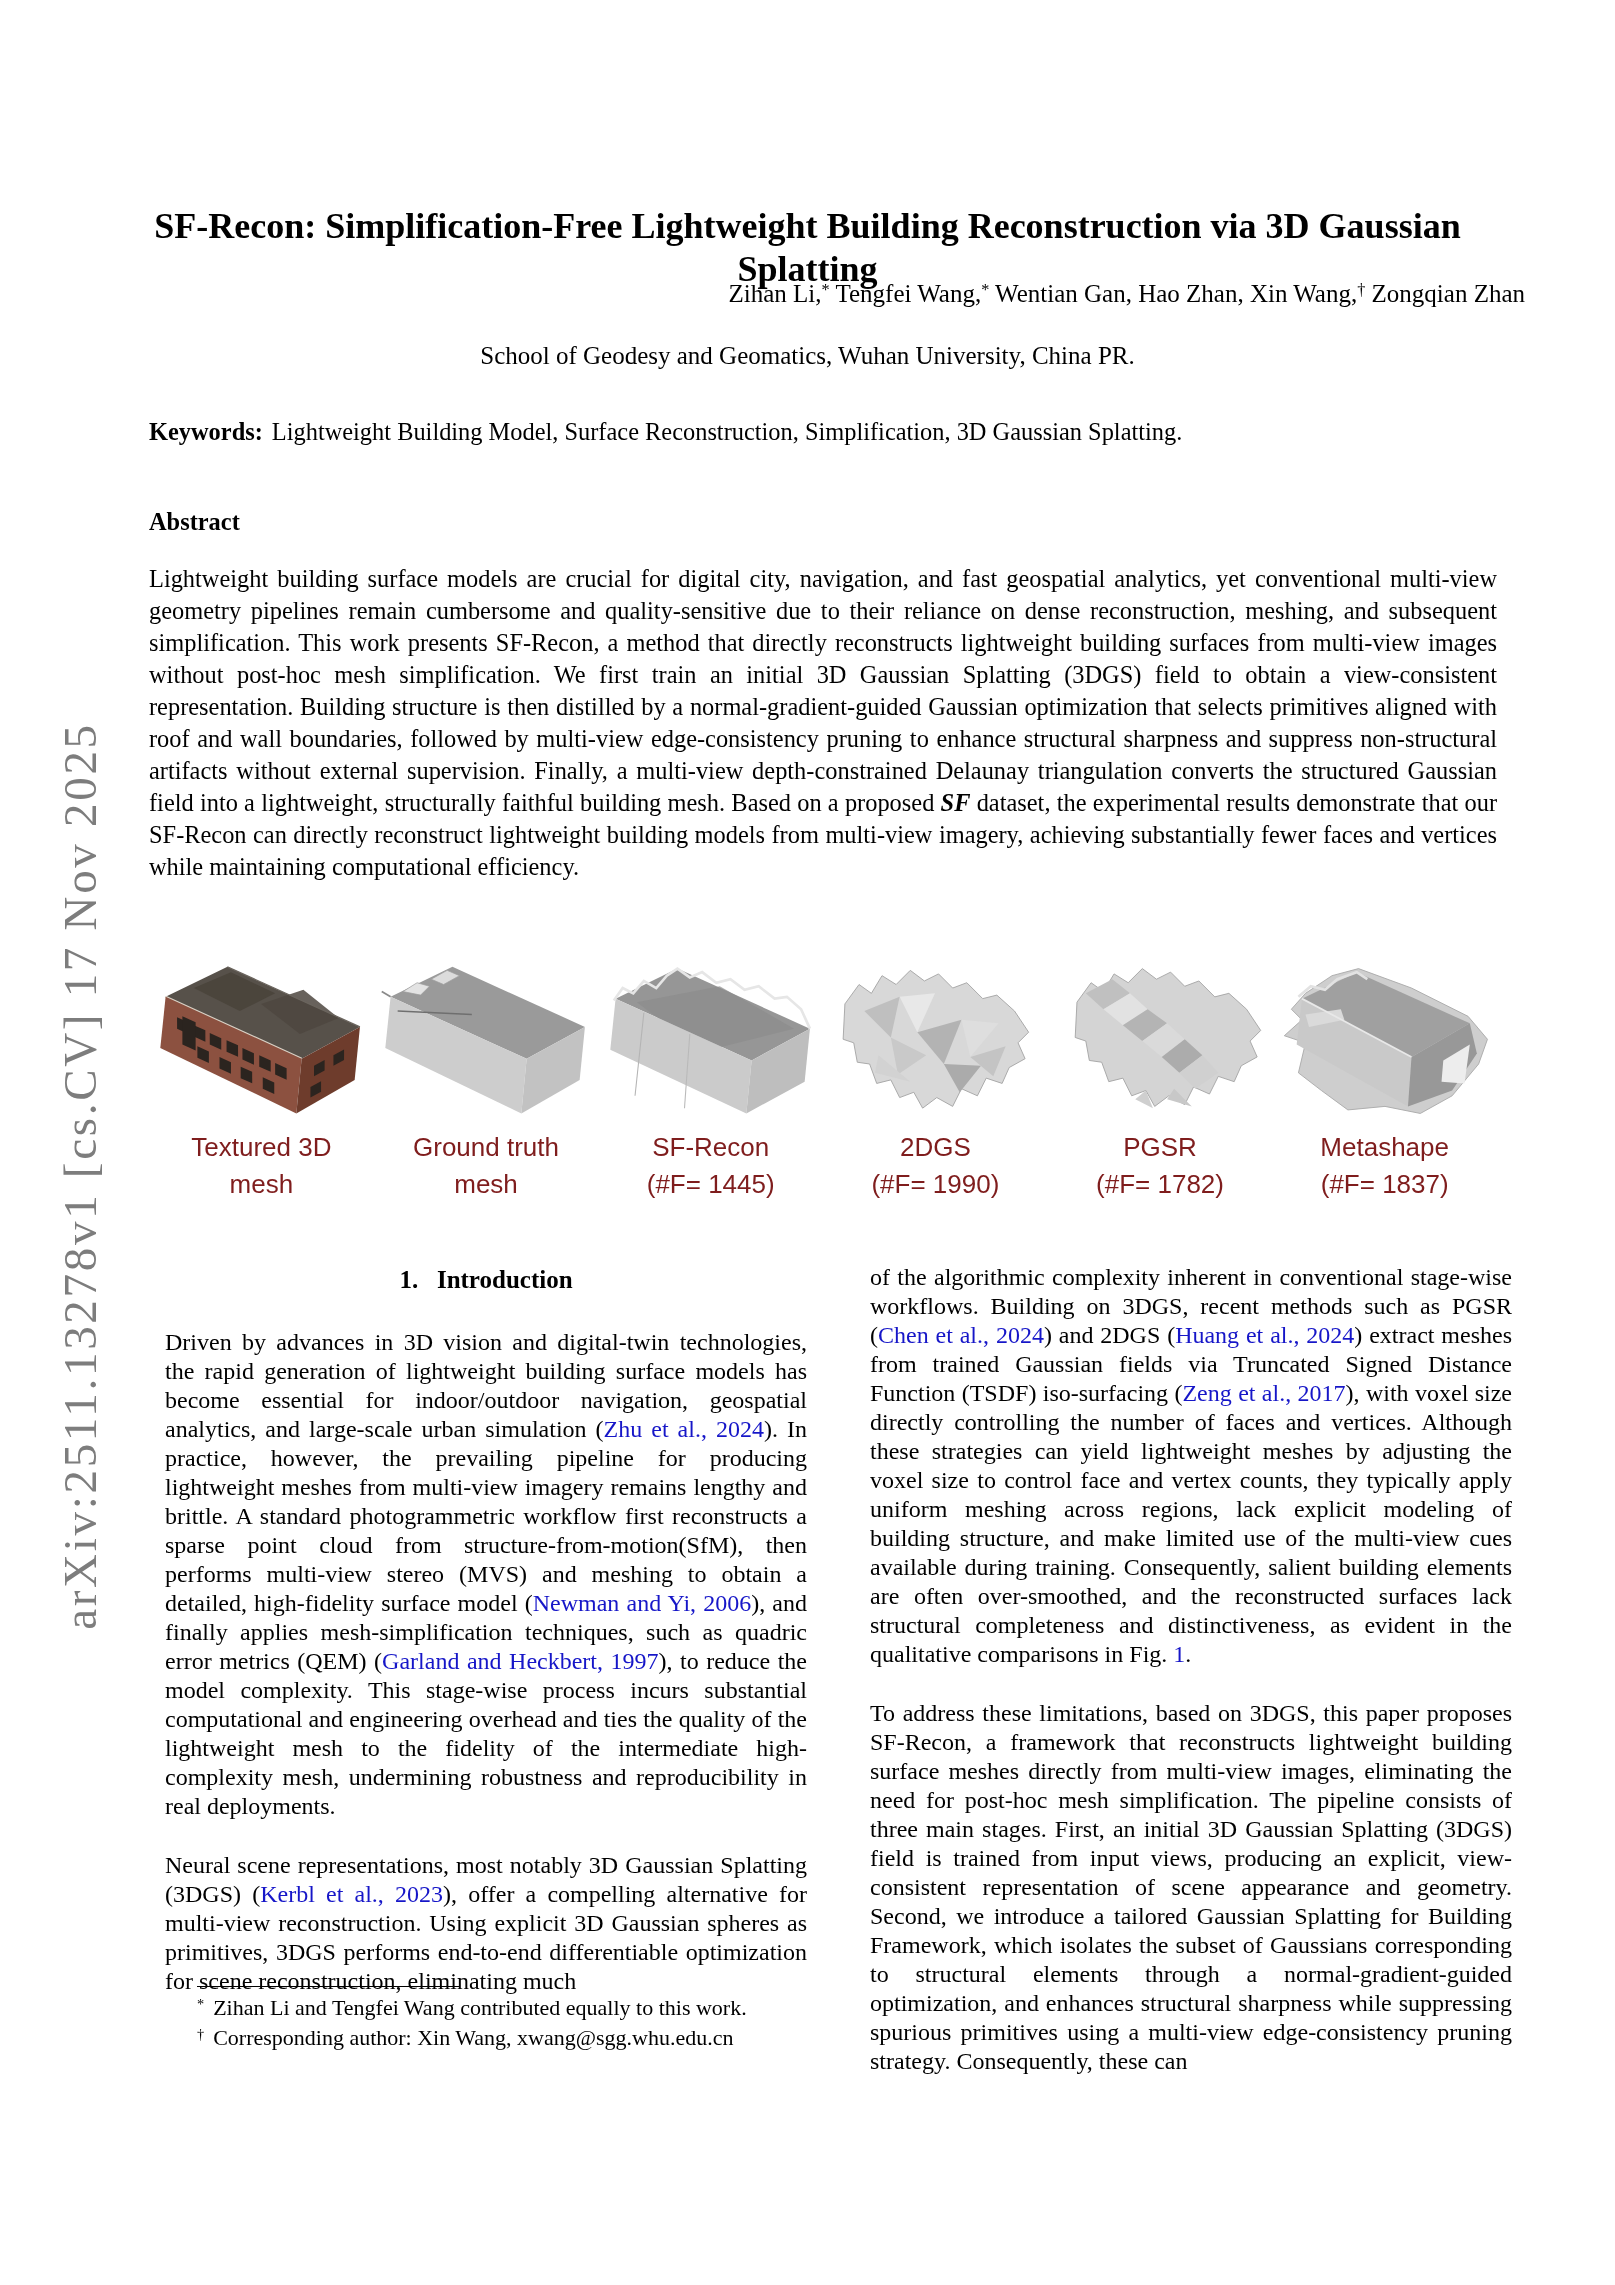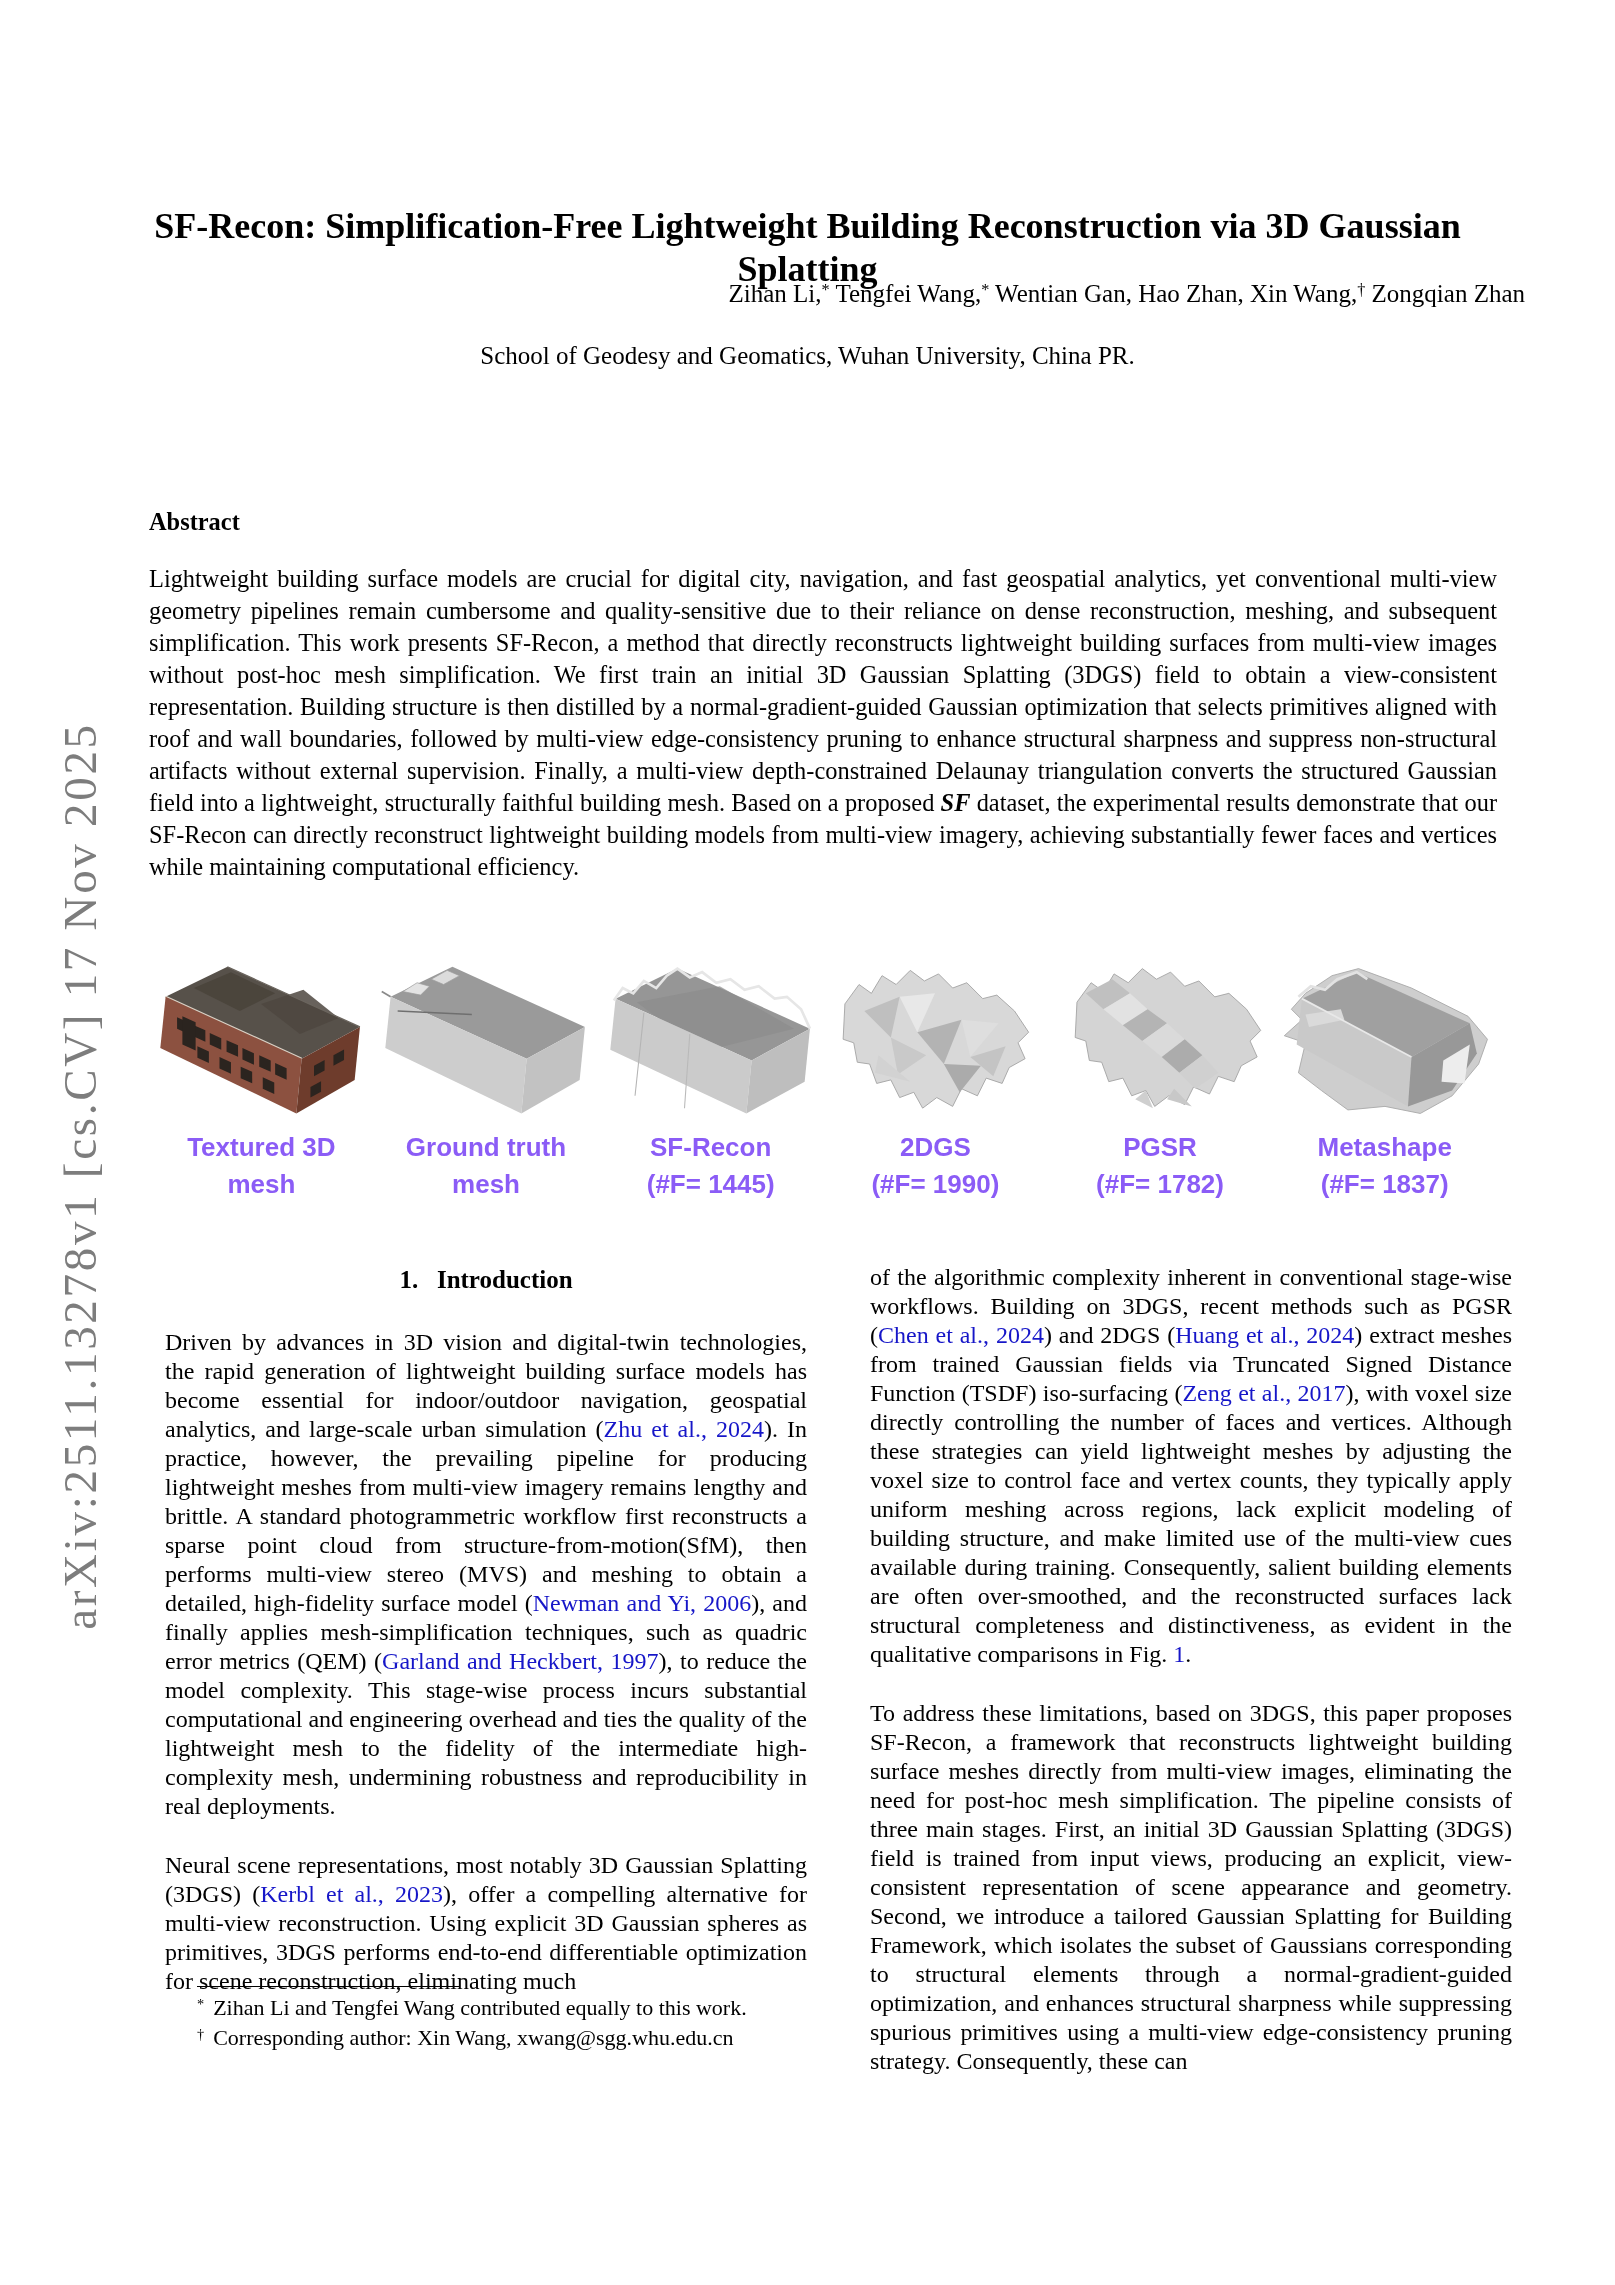--- a/index.html
+++ b/index.html
@@ -36,21 +36,21 @@
     position:absolute; top:563px; left:149px; width:1348px;
     font-size:24.4px; line-height:32px; text-align:justify;
   }
   .figure { position:absolute; top:955px; left:149px; width:1348px; }
   .fig-row { display:flex; width:100%; }
   .fig-cell { flex:1 1 0; text-align:center; }
   .fig-img { height:165px; display:flex; align-items:center; justify-content:center; }
   .fig-img svg { width:212px; height:159px; }
   .fig-label {
     font-family:"Liberation Sans", sans-serif; font-size:26px; line-height:37px;
-    margin-top:9px; color:#8b5cf6;font-weight:bold;
+    margin-top:9px; color:#7f1d1d;
   }
   .caption {
     position:absolute; top:1212px; left:149px; width:1348px;
     text-align:center; font-size:24.4px;
   }
   .columns {
     position:absolute; top:1263px; left:149px; width:1348px;
     display:flex; gap:63px;margin-left:16px;
   }
   .col { width:642px; font-size:24px; line-height:29px; text-align:justify; }
@@ -73,20 +73,23 @@
 <div class="page">
 
   <div class="watermark">arXiv:2511.13278v1  [cs.CV]  17 Nov 2025</div>
 
   <h1 class="title">SF-Recon: Simplification-Free Lightweight Building Reconstruction via 3D Gaussian Splatting</h1>
 
   <div class="authors"><span>Zihan Li,</span><span class="sup">*</span><span> Tengfei Wang,</span><span class="sup">*</span><span> Wentian Gan, Hao Zhan, Xin Wang,</span><span class="sup">†</span><span> Zongqian Zhan</span></div>
 
   <div class="affiliation">School of Geodesy and Geomatics, Wuhan University, China PR.</div>
 
+  <div class="keywords">
+    <span class="kw-label">Keywords:</span><span>Lightweight Building Model, Surface Reconstruction, Simplification, 3D Gaussian Splatting.</span>
+  </div>
 
   <div class="abstract-heading">Abstract</div>
 
   <div class="abstract"><span>Lightweight building surface models are crucial for digital city, navigation, and fast geospatial analytics, yet conventional multi-view geometry pipelines remain cumbersome and quality-sensitive due to their reliance on dense reconstruction, meshing, and subsequent simplification. This work presents SF-Recon, a method that directly reconstructs lightweight building surfaces from multi-view images without post-hoc mesh simplification. We first train an initial 3D Gaussian Splatting (3DGS) field to obtain a view-consistent representation. Building structure is then distilled by a normal-gradient-guided Gaussian optimization that selects primitives aligned with roof and wall boundaries, followed by multi-view edge-consistency pruning to enhance structural sharpness and suppress non-structural artifacts without external supervision. Finally, a multi-view depth-constrained Delaunay triangulation converts the structured Gaussian field into a lightweight, structurally faithful building mesh. Based on a proposed </span><span class="bi">SF</span><span> dataset, the experimental results demonstrate that our SF-Recon can directly reconstruct lightweight building models from multi-view imagery, achieving substantially fewer faces and vertices while maintaining computational efficiency.</span></div>
 
   <div class="figure">
     <div class="fig-row">
 
       <div class="fig-cell">
         <div class="fig-img">

